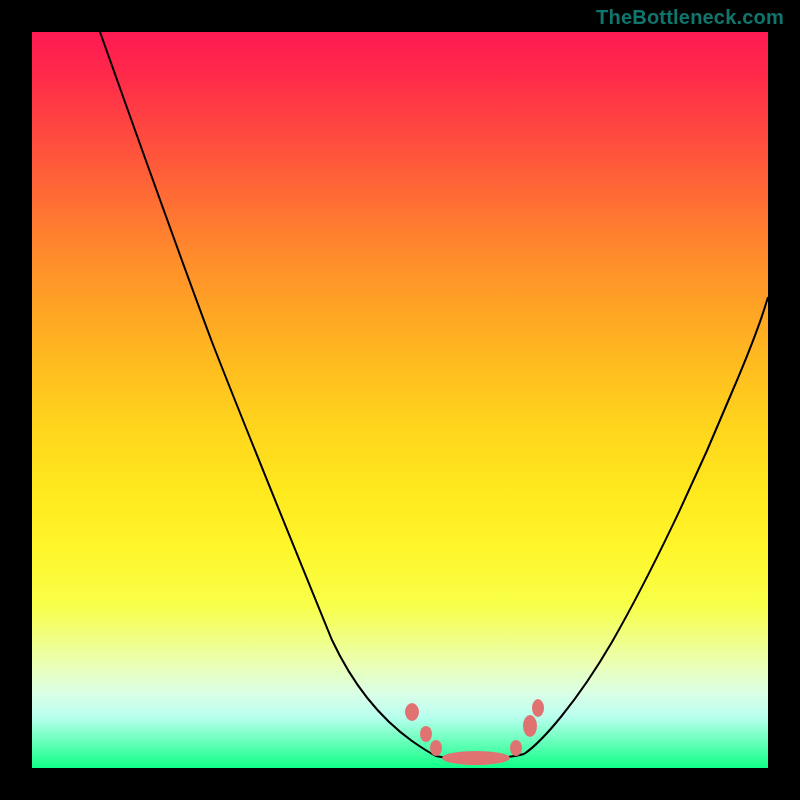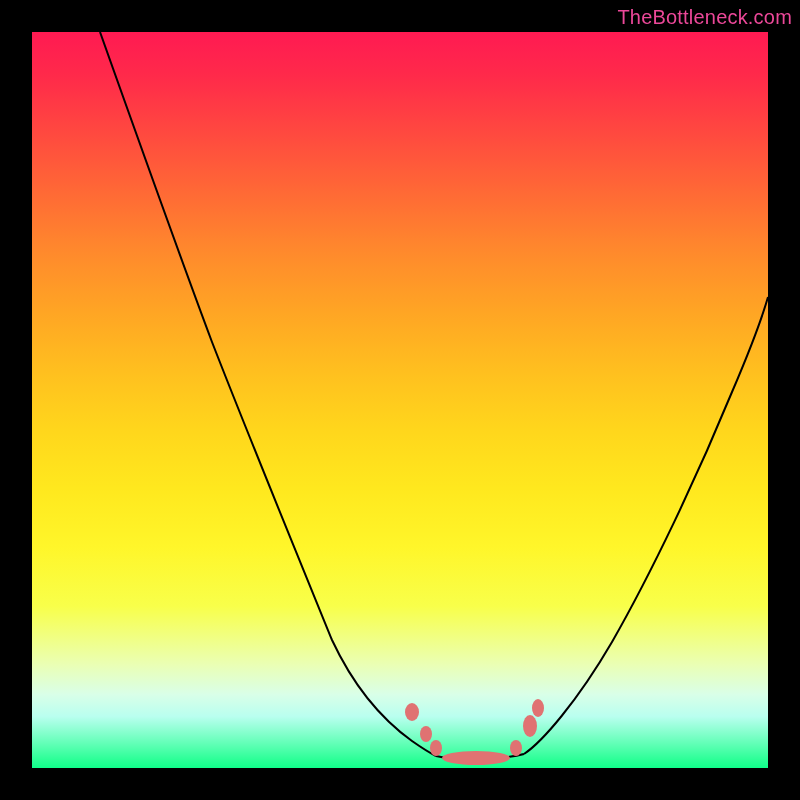--- a/index.html
+++ b/index.html
@@ -51,24 +51,24 @@
       #b9ffef 93%,
       #8affd0 95%,
       #5affb2 97%,
       #28ff95 99%,
       #10ff8a 100%
     );
   }
   .watermark {
     position: absolute;
     top: 6px;
-    right: 8px;
+    right: 16px;
     font-size: 20px;
-    font-weight: 400;
-    color: #ec4899;
+    font-weight: 700;
+    color: #0f766e;
     letter-spacing: 0.2px;
     user-select: none;
   }
   svg.curve {
     position: absolute;
     top: 0;
     left: 0;
     width: 100%;
     height: 100%;
   }

